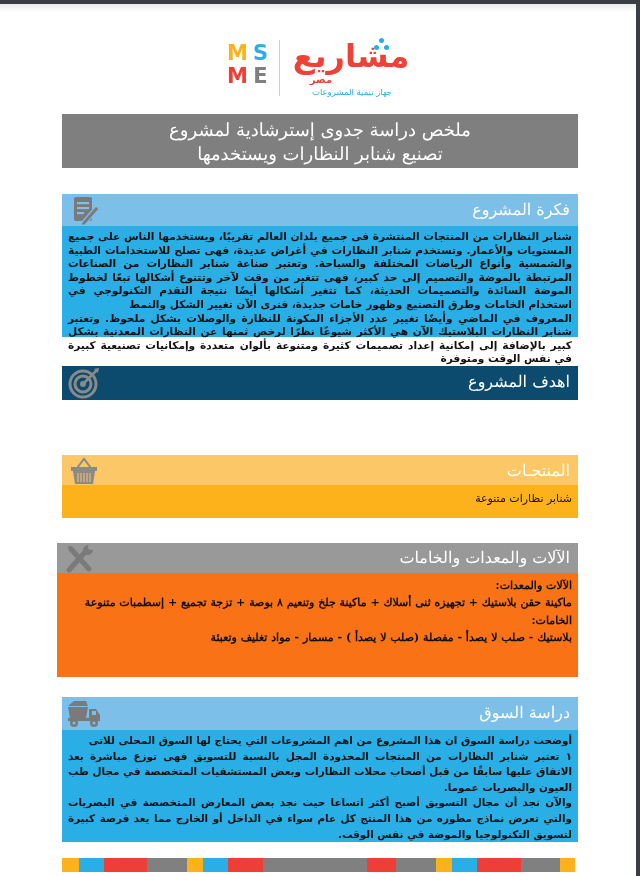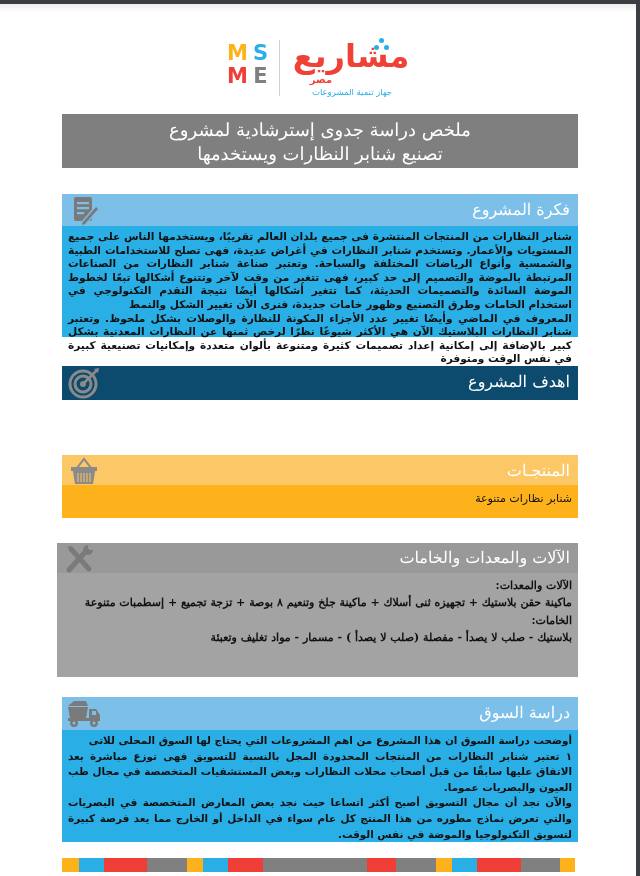--- a/index.html
+++ b/index.html
@@ -53,21 +53,21 @@
     font-size: 11.2px; line-height: 14.5px; text-align: justify; text-align-last: right; }
 
   .s-prod { top: 455px; }
   .s-prod .hdr { background: #fcc766; height: 30px; }
   .s-prod .body { background: #fdb21c; height: 33px; padding: 7px 6px 0 6px; box-sizing: border-box;
     font-size: 11px; line-height: 14px; font-weight: normal; }
 
   .s-tools { top: 543px; left: 57px; width: 521px; }
   .s-tools .hdr { background: #999999; height: 30px; padding-left: 44px; }
   .s-tools .hdr .htitle { top: 4px; }
-  .s-tools .body { background: #a3a3a3; height: 104px; padding: 4px 6px 0 12px; box-sizing: border-box;
+  .s-tools .body { background: #f97316; height: 104px; padding: 4px 6px 0 12px; box-sizing: border-box;
     font-size: 11px; line-height: 17.4px; font-family: "DejaVu Serif", serif; }
 
   .s-market { top: 697px; }
   .s-market .hdr { background: #7cbfe8; height: 33px; }
   .s-market .body { background: #29aee6; height: 112px; padding: 3px 6px 0 6px; box-sizing: border-box;
     font-size: 10.4px; line-height: 15.6px; text-align: justify; text-align-last: right; }
 
   
   .strip { position: absolute; left: 62px; top: 858px; width: 513px; height: 14px; display: flex; }
   .strip span { display: block; height: 14px; }

